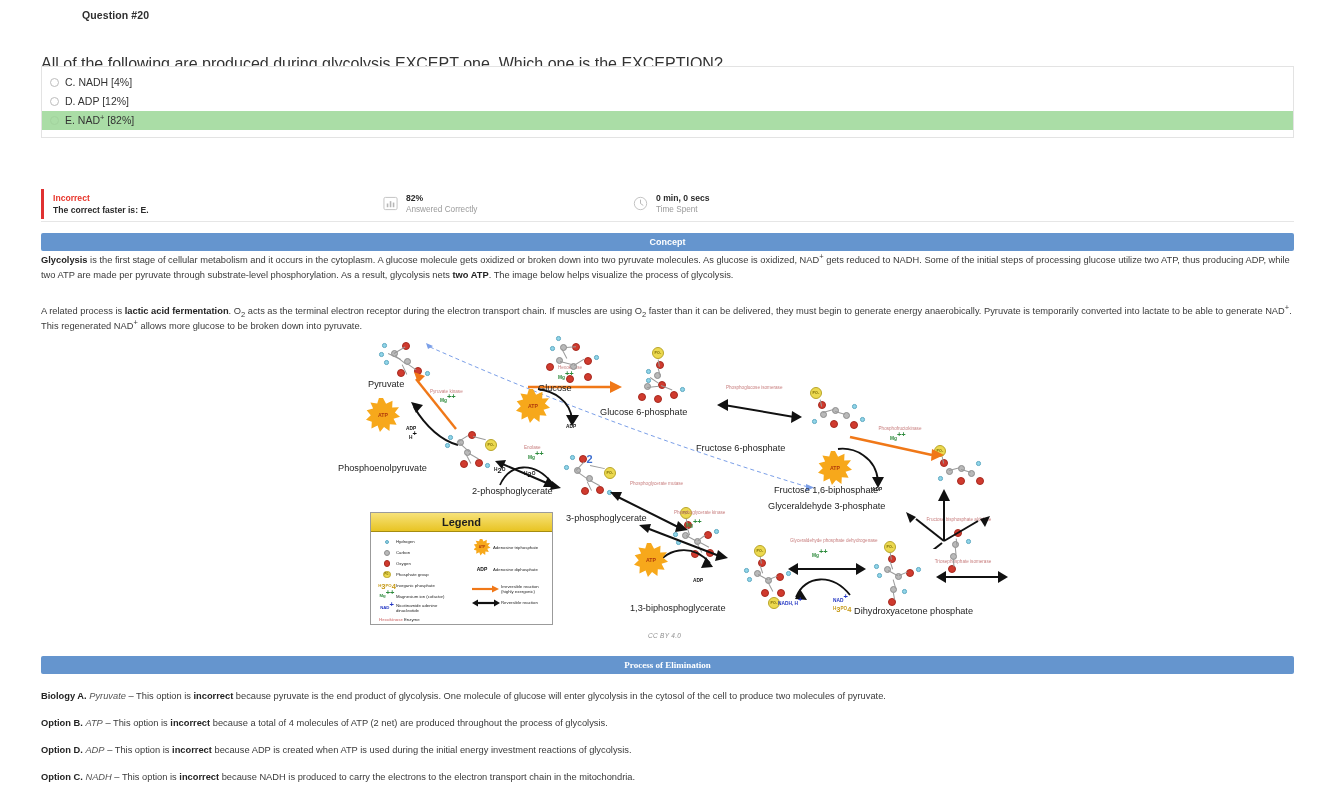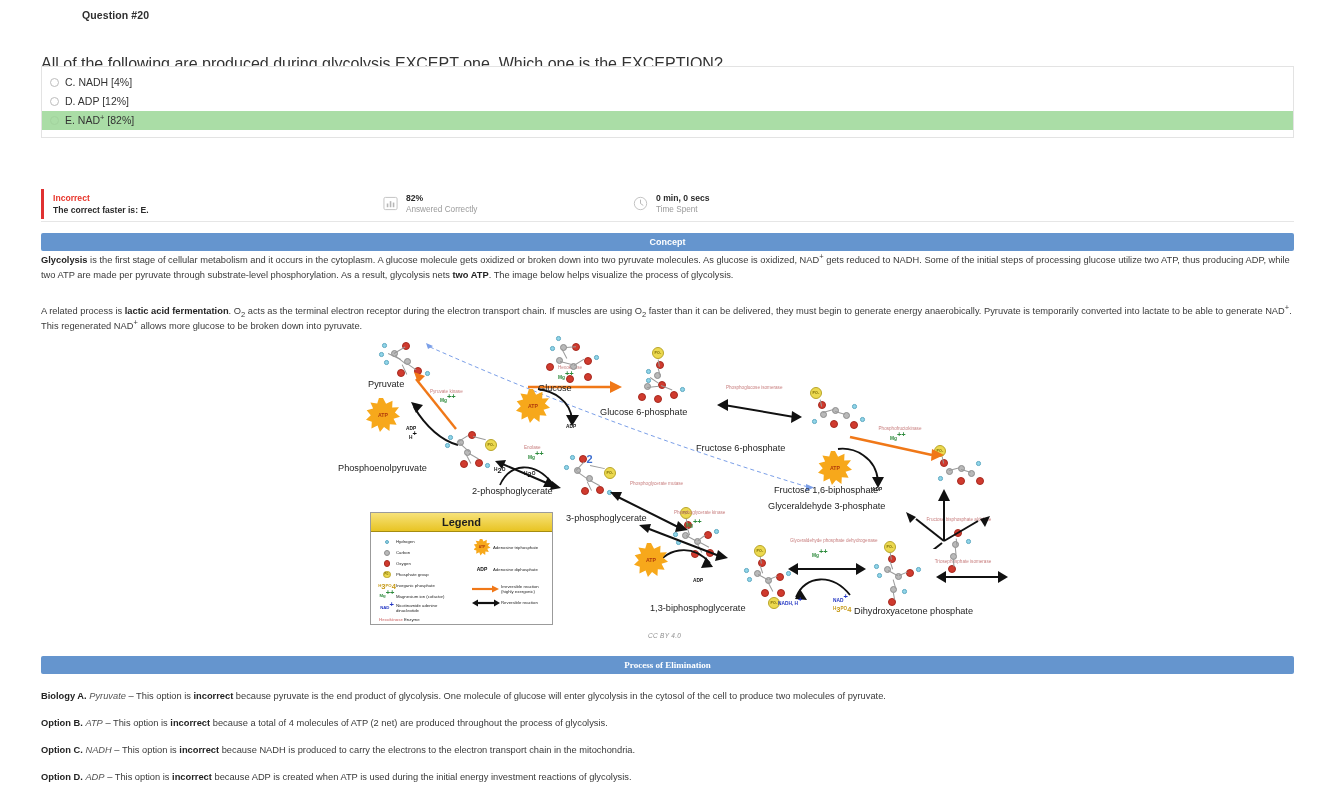--- a/index.html
+++ b/index.html
@@ -330,21 +330,21 @@
       <div class="atomO" style="left:41px;top:44px"></div>
       <div class="po4" style="position:absolute;left:32px;top:52px">
           <span>PO₄</span>
         </div>
       <div class="bond" style="left:24px;top:11px;width:7px;transform:rotate(80deg)"></div>
       <div class="bond" style="left:24px;top:20px;width:8px;transform:rotate(72deg)"></div>
       <div class="bond" style="left:22px;top:29px;width:11px;transform:rotate(28deg)"></div>
       <div class="bond" style="left:33px;top:34px;width:9px;transform:rotate(-22deg)"></div>
       <div class="bond" style="left:32px;top:37px;width:10px;transform:rotate(62deg)"></div>
     </div>
-    <div class="dg molname" style="left:312px;top:268px">1,3-biphosphoglycerate</div>
+    <div class="dg molname" style="left:292px;top:268px">1,3-biphosphoglycerate</div>
 
     <div class="dg enz" style="left:452px;top:203px;width:60px">Glyceraldehyde phosphate dehydrogenase</div>
     <div class="dg mg" style="left:474px;top:217px">Mg<sup>++</sup></div>
     <svg class="dg" style="left:448px;top:224px" width="82" height="22">
       <path d="M8 10 L 74 10" stroke="#111" stroke-width="2" fill="none"></path>
       <path d="M12 4 l-10 6 l10 6 z" fill="#111"></path>
       <path d="M70 4 l10 6 l-10 6 z" fill="#111"></path>
     </svg>
     <svg class="dg" style="left:454px;top:232px" width="64" height="40">
       <path d="M4 30 C 14 8, 40 6, 58 28" stroke="#111" stroke-width="1.8" fill="none"></path>
@@ -624,22 +624,22 @@
   <div class="poe" style="top:689px">
     <div class="row">
       <b>Biology A.</b>
       <em>Pyruvate</em><span> – This option is </span><b>incorrect</b><span> because pyruvate is the end product of glycolysis. One molecule of glucose will enter glycolysis in the cytosol of the cell to produce two molecules of pyruvate.</span>
     </div>
     <div class="row">
       <b>Option B.</b>
       <em>ATP</em><span> – This option is </span><b>incorrect</b><span> because a total of 4 molecules of ATP (2 net) are produced throughout the process of glycolysis.</span>
     </div>
     <div class="row">
+      <b>Option D.</b>
+      <em>ADP</em><span> – This option is </span><b>incorrect</b><span> because ADP is created when ATP is used during the initial energy investment reactions of glycolysis.</span>
+    </div>
+    <div class="row">
       <b>Option C.</b>
       <em>NADH</em><span> – This option is </span><b>incorrect</b><span> because NADH is produced to carry the electrons to the electron transport chain in the mitochondria.</span>
     </div>
-    <div class="row">
-      <b>Option D.</b>
-      <em>ADP</em><span> – This option is </span><b>incorrect</b><span> because ADP is created when ATP is used during the initial energy investment reactions of glycolysis.</span>
-    </div>
   </div>
 
 </div>
 
 </body></html>

